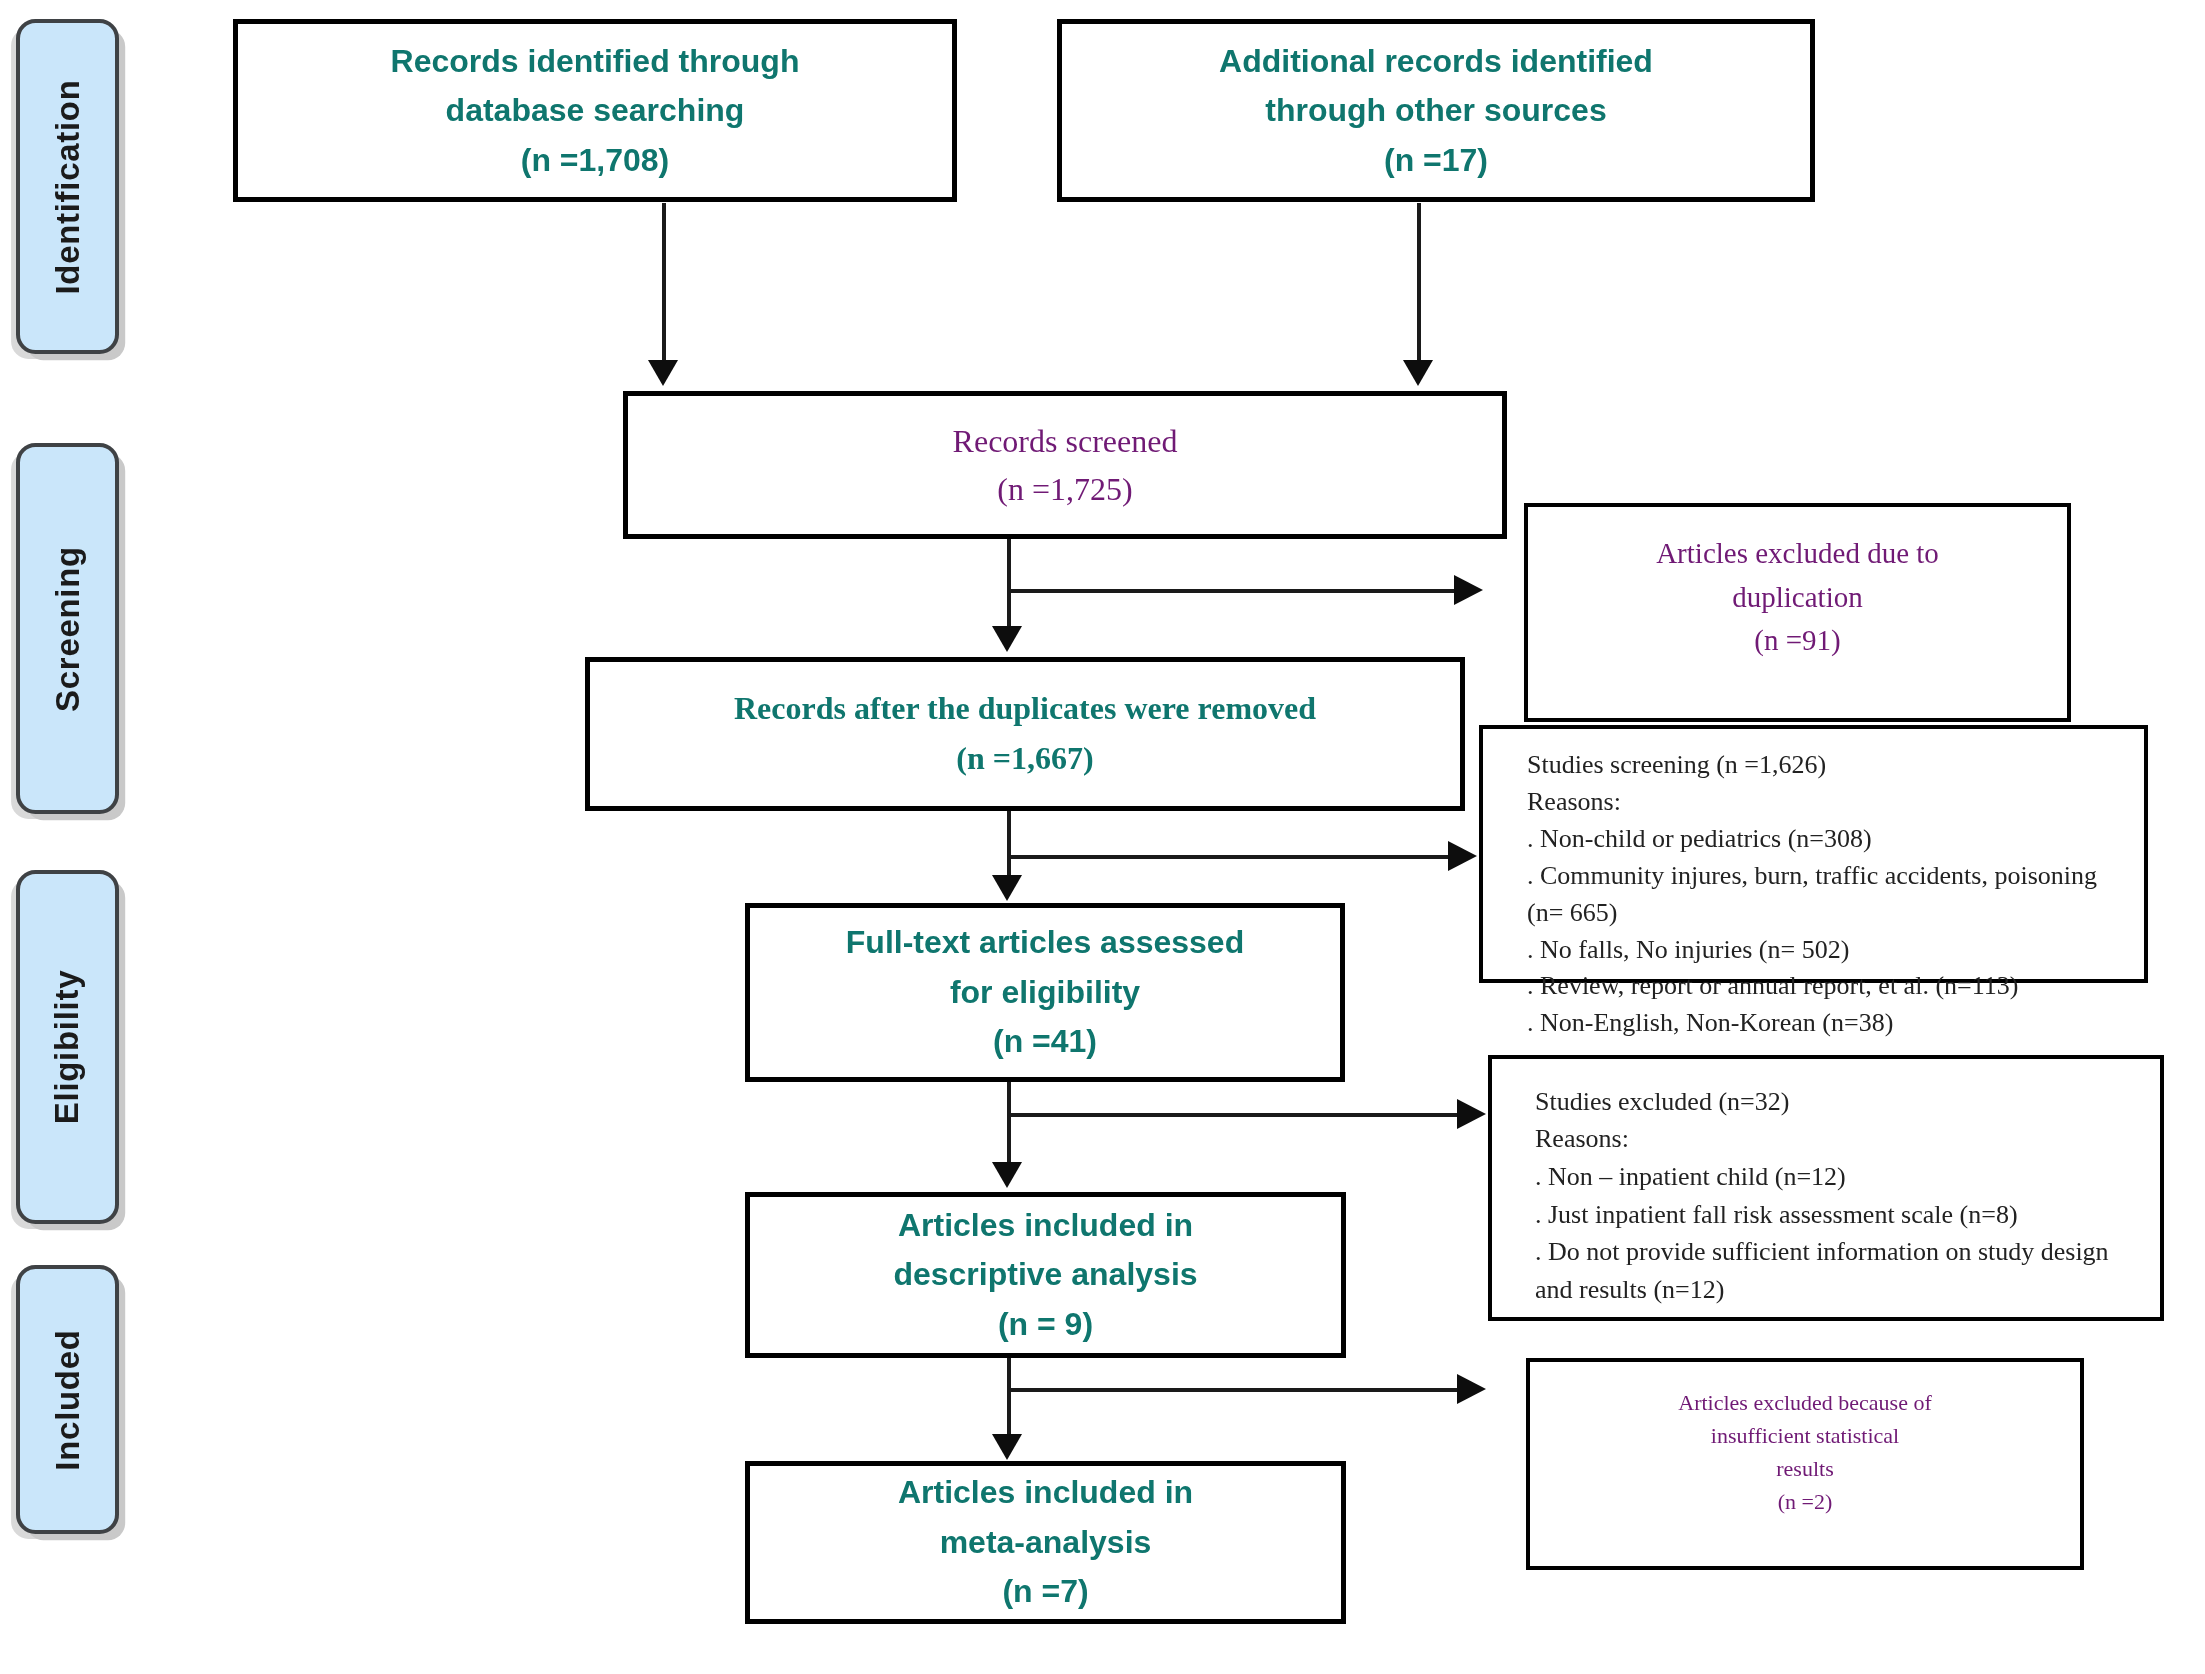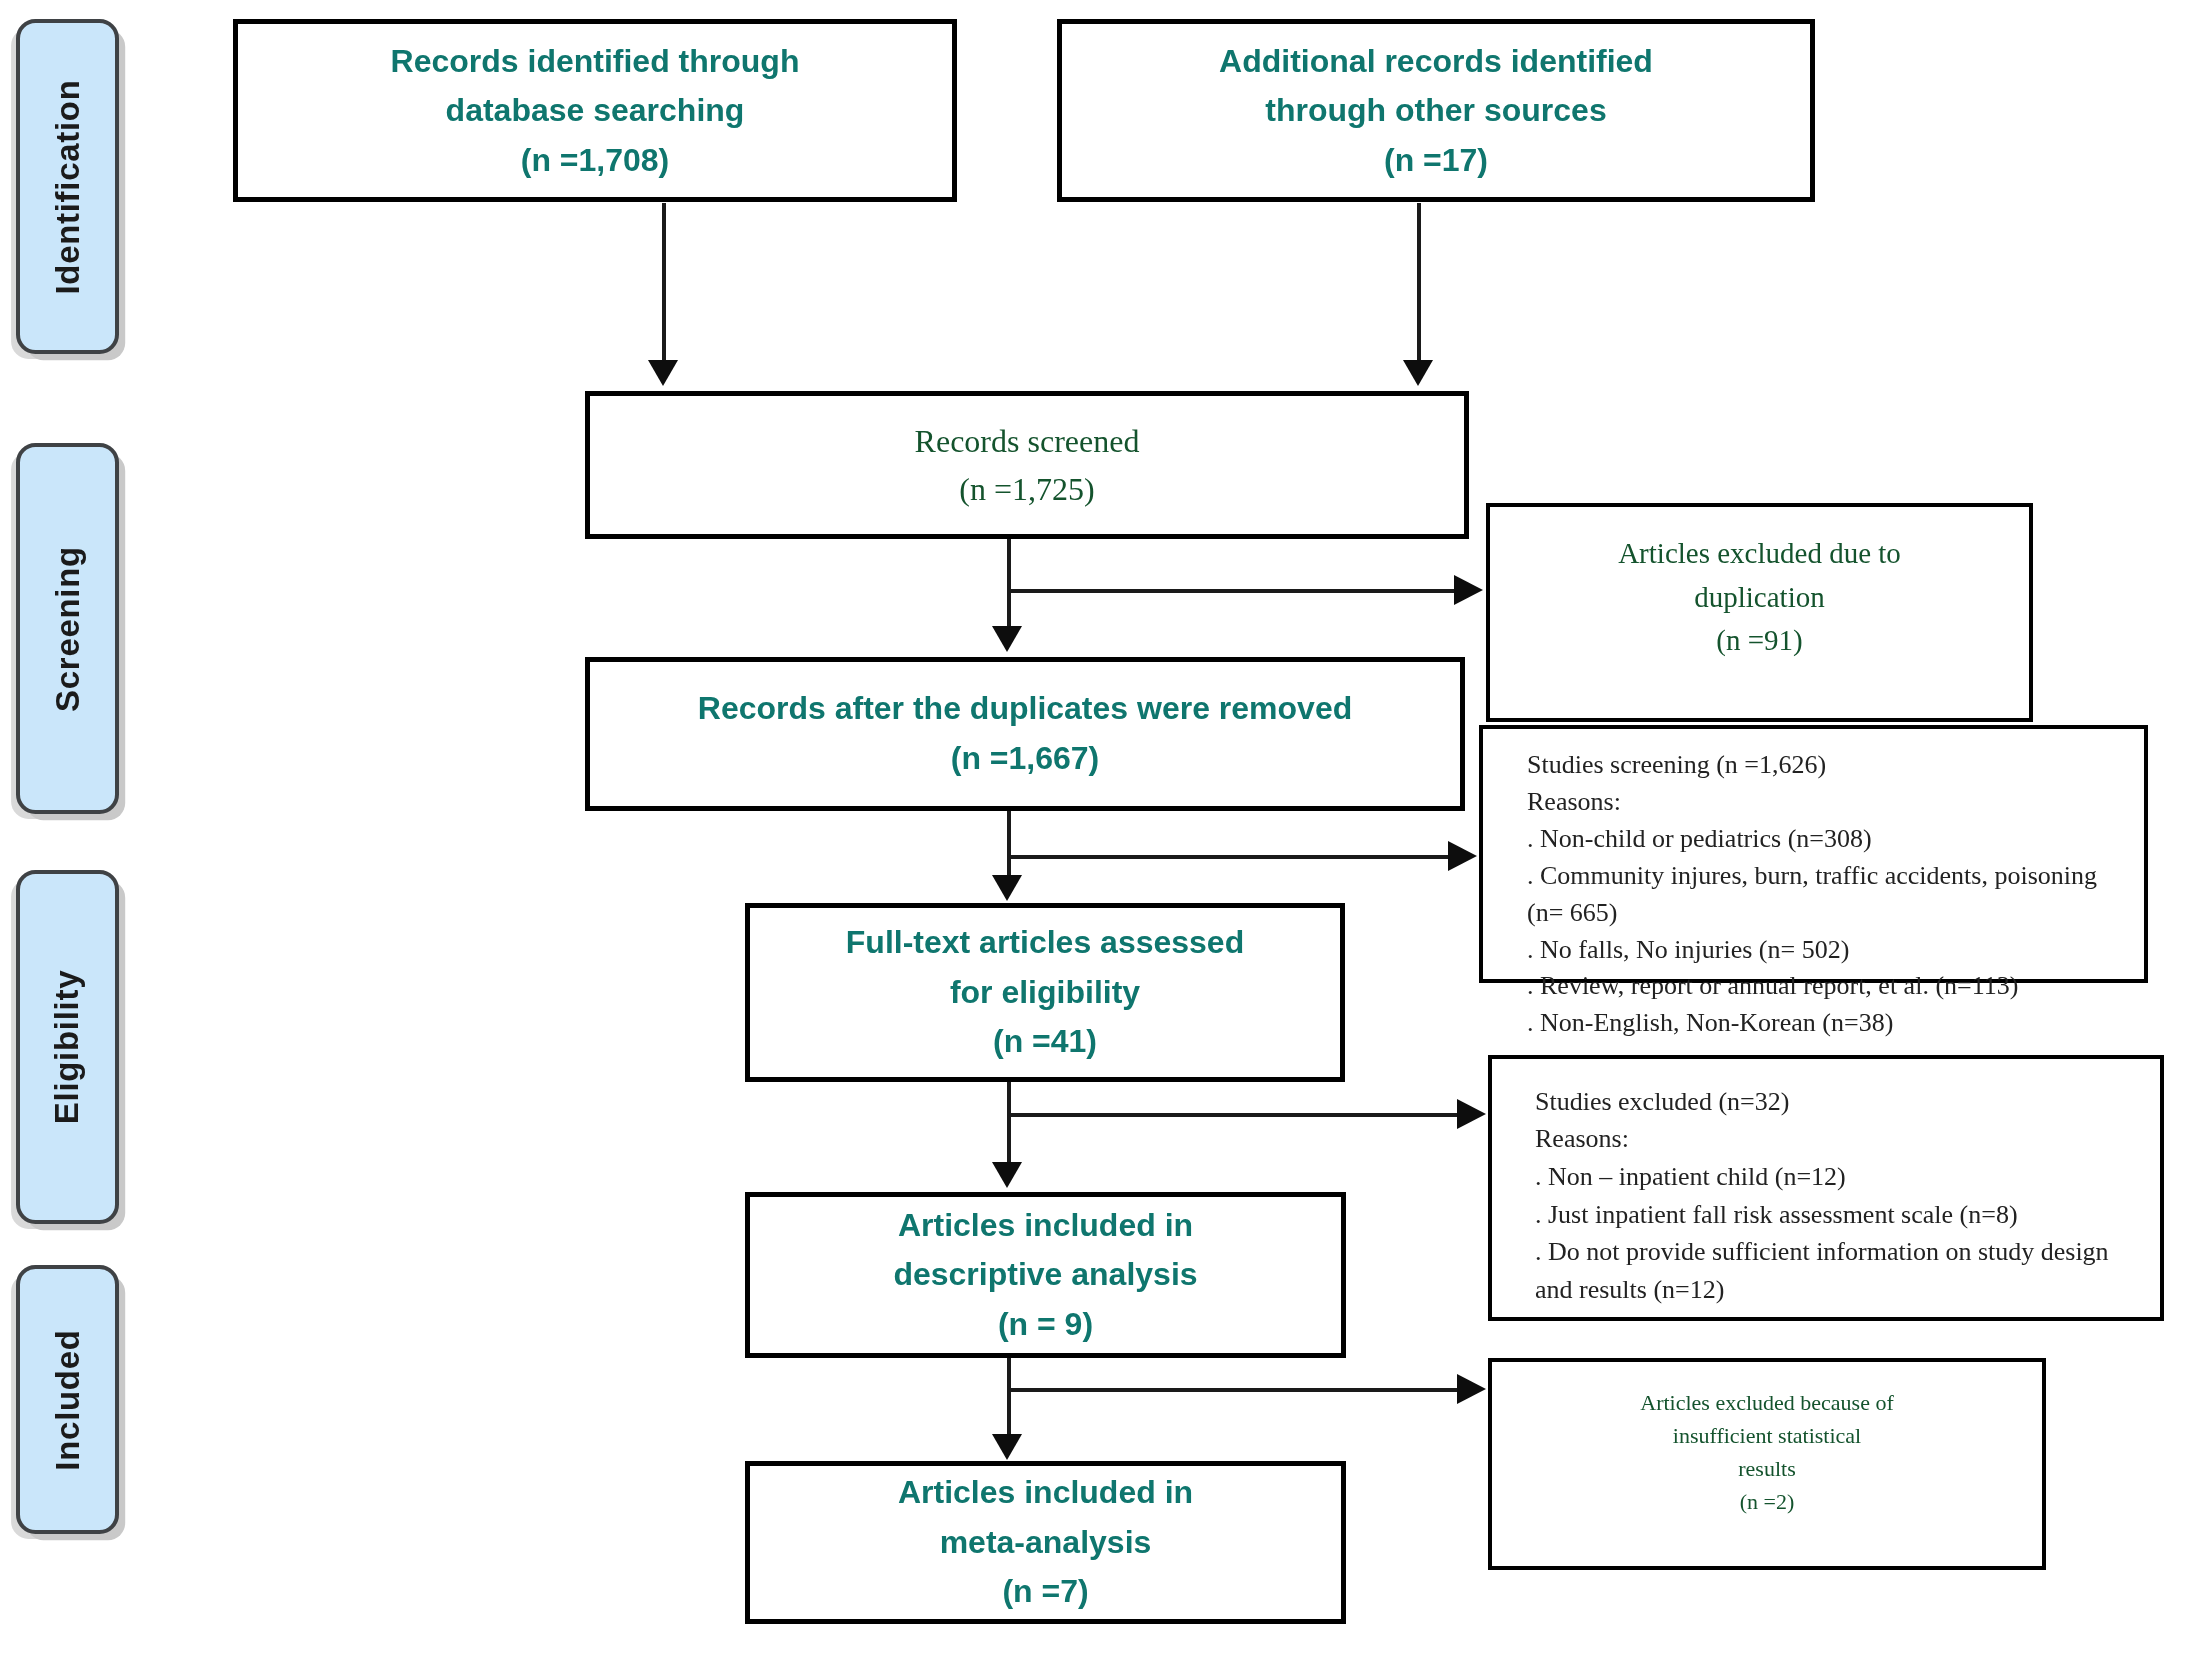--- a/index.html
+++ b/index.html
@@ -58,21 +58,22 @@
     font-size: 32px;
     font-weight: 600;
     line-height: 1.55;
     color: #0f766e;
   }
   .serif-c {
     font-family: "Liberation Serif", serif;
     font-size: 32px;
     font-weight: 400;
     line-height: 1.5;
-    color: #14532d;
+    color: #701a75;
+    margin-left: 38px;
   }
   .thin {
     border-width: 4.2px;
   }
   .top-al {
     align-items: flex-start;
   }
   .reasons {
     font-family: "Liberation Serif", serif;
     font-size: 26px;
@@ -137,21 +138,21 @@
     <div class="txt">Records screened
 (n =1,725)</div>
   </div>
 
   <div class="fbox serif-c thin top-al" style="left:1486px;top:503px;width:547px;height:219px;padding-top:25px;font-size:29px;">
     <div class="txt">Articles excluded due to
 duplication
 (n =91)</div>
   </div>
 
-  <div class="fbox sans" style="left:585px;top:657px;width:880px;height:154px;">
+  <div class="fbox sans" style="left:585px;top:657px;width:880px;height:154px;font-family:Liberation Serif, serif;">
     <div class="txt">Records after the duplicates were removed
 (n =1,667)</div>
   </div>
 
   <div class="fbox reasons thin top-al" style="left:1479px;top:725px;width:669px;height:258px;padding:18px 9.7px 0 44px;">
     <div class="txt">Studies screening (n =1,626)
 Reasons:
 . Non-child or pediatrics (n=308)
 . Community injures, burn, traffic accidents, poisoning (n= 665)
 . No falls, No injuries (n= 502)

